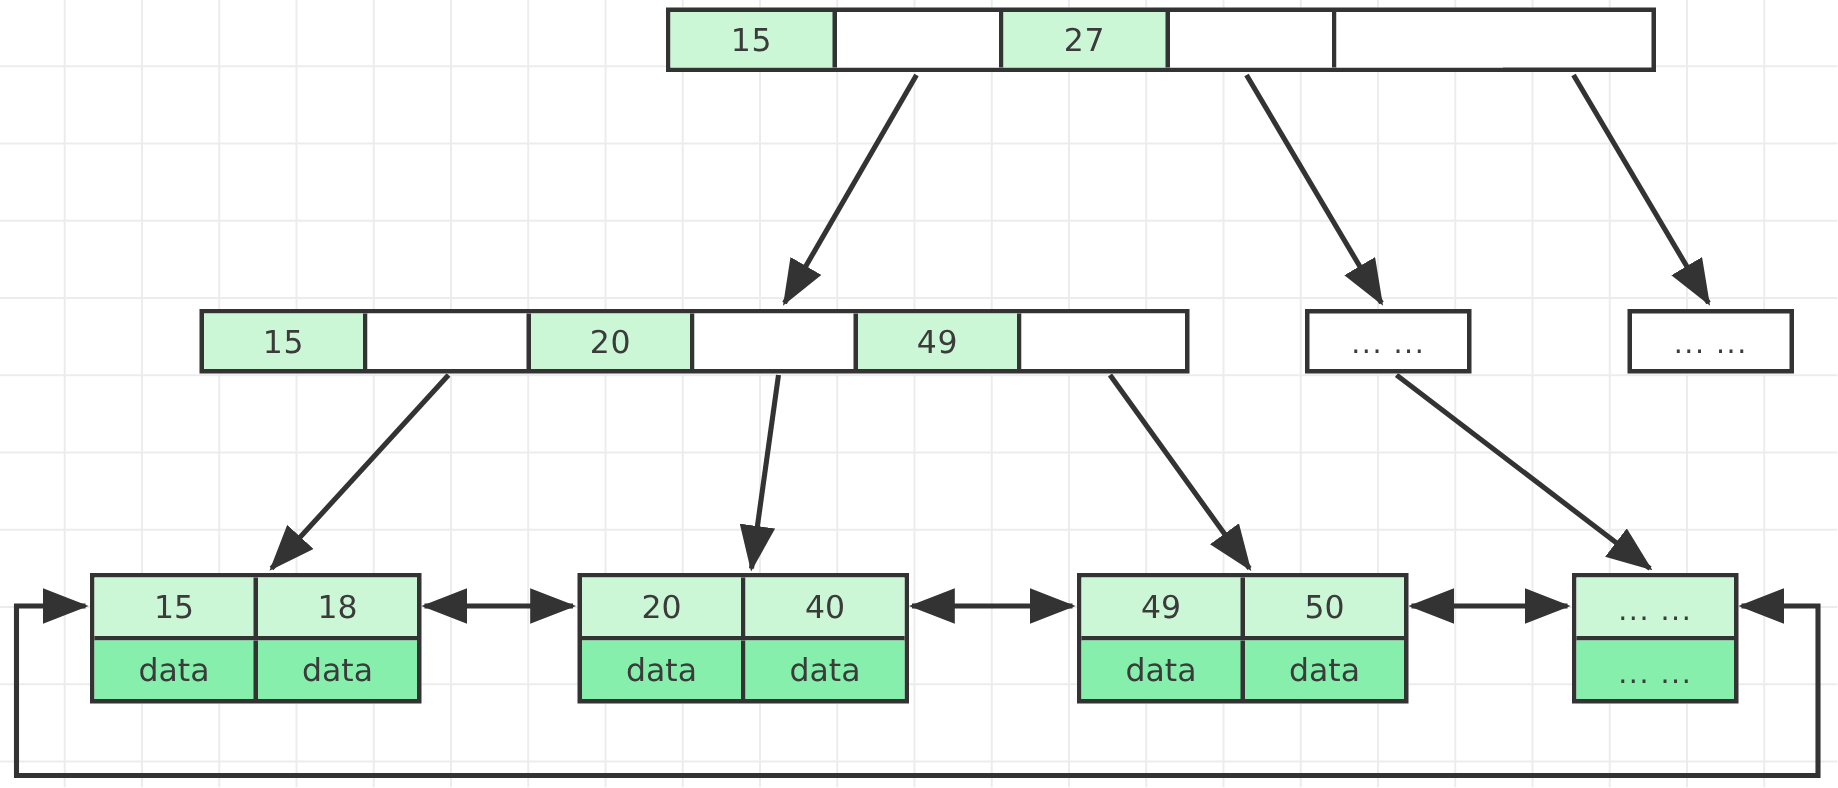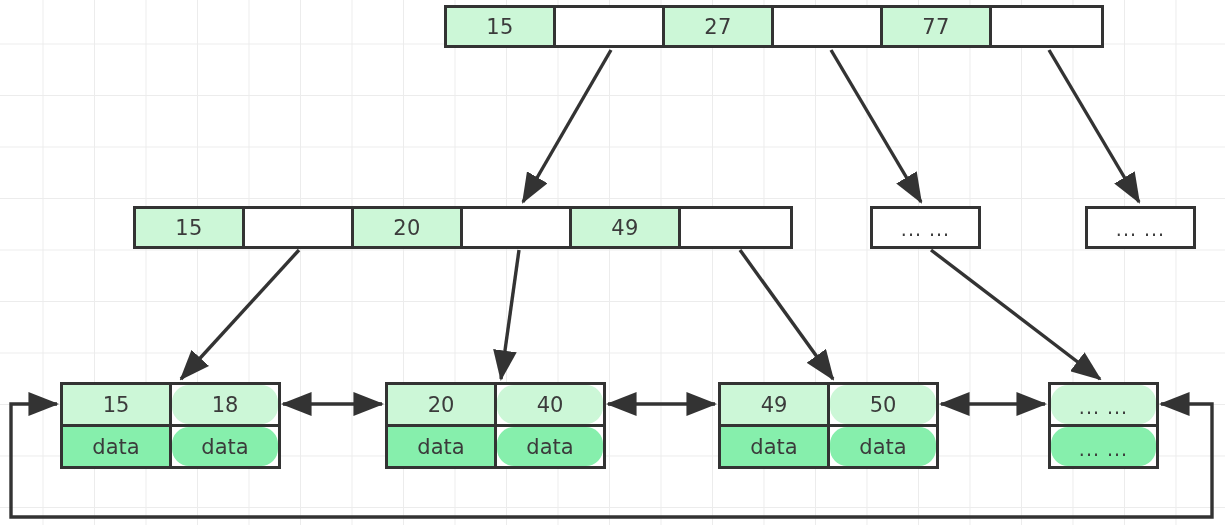--- a/index.html
+++ b/index.html
@@ -69,21 +69,21 @@
   .leaf-cell {
     box-sizing: border-box;
     flex: 1 1 0;
     display: flex;
     align-items: center;
     justify-content: center;
     border-right: 3px solid #333333;
     font-size: 21px;
     color: #3b3b3b;
   }
-  .leaf-cell:last-child { border-right: none; border-radius: 17px; }
+  .leaf-cell:last-child { border-right: none; }
   .keys .leaf-cell { background: #ccf7d7; }
   .vals .leaf-cell { background: #86efac; }
 
   .dots-node {
     position: absolute;
     box-sizing: border-box;
     border: 3px solid #333333;
     background: #ffffff;
     display: flex;
     align-items: flex-end;
@@ -137,21 +137,20 @@
     </g>
 
     <path d="M 1161 404 L 1212 404 L 1212 517 L 11 517 L 11 404 L 57 404" stroke="#333333" stroke-width="3.4" fill="none" marker-end="url(#arrowhead)" marker-start="url(#arrowhead-start)"></path>
   </svg>
 
   <div class="node" style="left:444px; top:5px; width:660px; height:43px;">
     <div class="cell green" style="width:111px">15</div>
     <div class="cell white" style="width:111px"></div>
     <div class="cell green" style="width:111px">27</div>
     <div class="cell white" style="width:111px"></div>
-    <div class="cell green" style="width:111px">77</div>
     <div class="cell white" style="width:111px"></div>
   </div>
 
   <div class="node" style="left:133px; top:206px; width:660px; height:43px;">
     <div class="cell green" style="width:111px">15</div>
     <div class="cell white" style="width:111px"></div>
     <div class="cell green" style="width:111px">20</div>
     <div class="cell white" style="width:111px"></div>
     <div class="cell green" style="width:111px">49</div>
     <div class="cell white" style="width:111px"></div>

